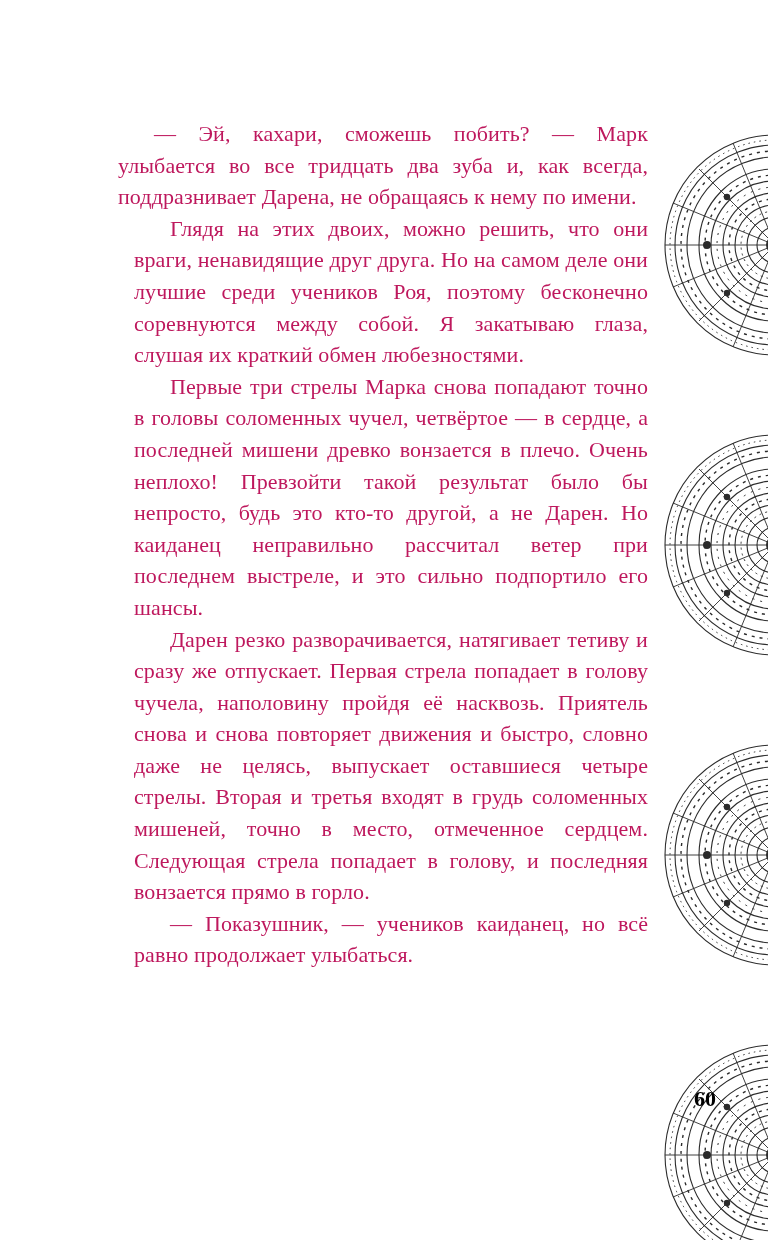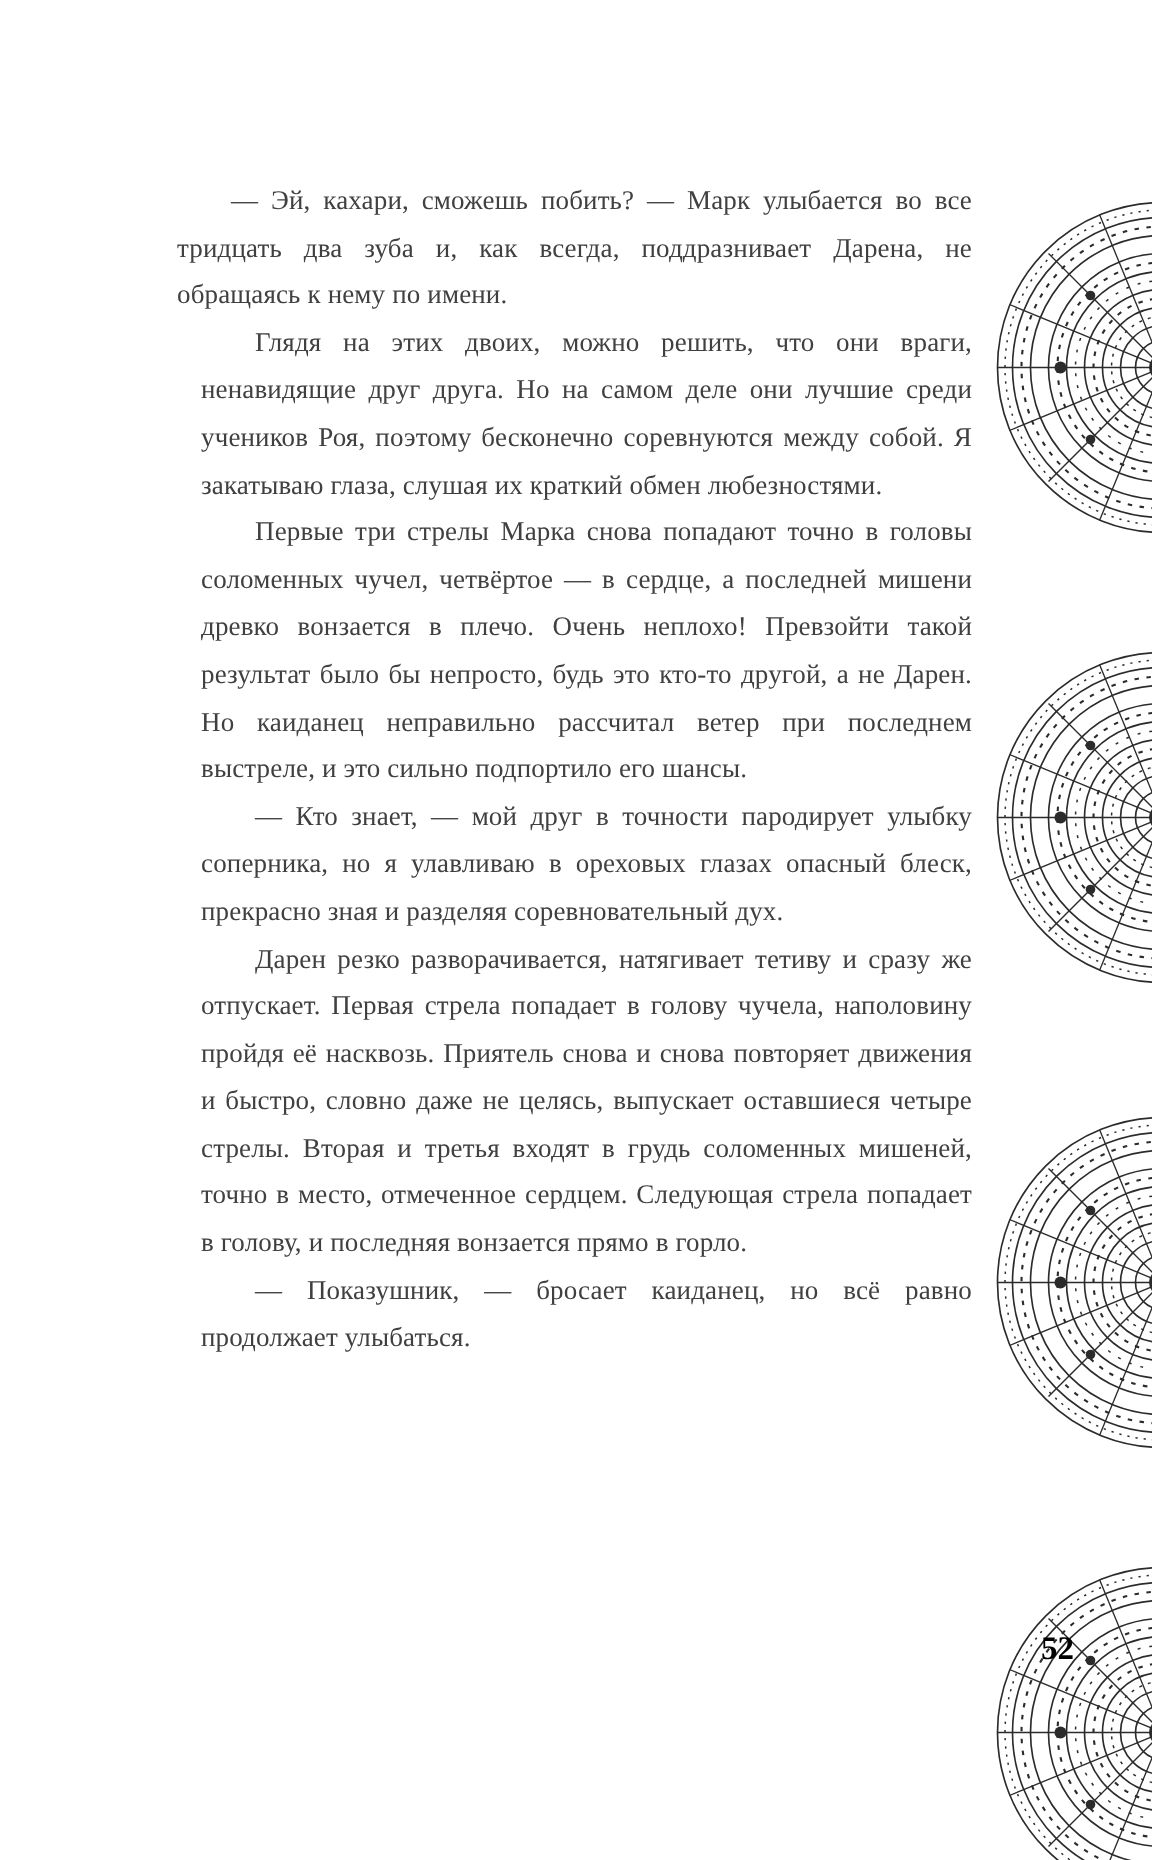--- a/index.html
+++ b/index.html
@@ -38,25 +38,25 @@
   .mandala.m4 { top: 1040px; }
 
   .text-column {
     position: absolute;
     left: 118px;
     top: 118px;
     width: 530px;
   }
   p.para {
     margin: 0;
-    font-size: 18px;
+    font-size: 22px;
     line-height: 31.6px;
     text-align: justify;
     text-indent: 36px;
-    color: #404040;
+    color: #be185d;
     letter-spacing: 0.1px;
     -webkit-hyphens: manual;
     hyphens: manual;
   }
   p.para + p.para { margin-top: 0; margin-left: 16px; }
 
   .page-number {
     position: absolute;
     right: 52px;
     bottom: 128px;
@@ -284,20 +284,19 @@
         <circle cx="115" cy="115" r="58" stroke-dasharray="2 6"></circle>
         <circle cx="115" cy="115" r="34" stroke-dasharray="2 4"></circle>
       </g>
     </svg>
   </div>
 
   <div class="text-column">
     <p class="para">— Эй, кахари, сможешь побить? — Марк улыбается во все тридцать два зуба и, как всегда, поддразнивает Дарена, не обращаясь к нему по имени.</p>
     <p class="para">Глядя на этих двоих, можно решить, что они враги, ненавидящие друг друга. Но на самом деле они лучшие среди учеников Роя, поэтому бесконечно соревнуются между собой. Я закатываю глаза, слушая их краткий обмен любезностями.</p>
     <p class="para">Первые три стрелы Марка снова попадают точно в головы соломенных чучел, четвёртое — в сердце, а последней мишени древко вонзается в плечо. Очень неплохо! Превзойти такой результат было бы непросто, будь это кто-то другой, а не Дарен. Но каиданец неправильно рассчитал ветер при последнем выстреле, и это сильно подпортило его шансы.</p>
-    <p class="para">— Кто знает, — мой друг в точности пародирует улыбку соперника, но я улавливаю в ореховых глазах опасный блеск, прекрасно зная и разделяя соревновательный дух.</p>
     <p class="para">Дарен резко разворачивается, натягивает тетиву и сразу же отпускает. Первая стрела попадает в голову чучела, наполовину пройдя её насквозь. Приятель снова и снова повторяет движения и быстро, словно даже не целясь, выпускает оставшиеся четыре стрелы. Вторая и третья входят в грудь соломенных мишеней, точно в место, отмеченное сердцем. Следующая стрела попадает в голову, и последняя вонзается прямо в горло.</p>
-    <p class="para">— Показушник, — бросает каиданец, но всё равно продолжает улыбаться.</p>
+    <p class="para">— Показушник, — учеников каиданец, но всё равно продолжает улыбаться.</p>
   </div>
 
-  <div class="page-number">52</div>
+  <div class="page-number">60</div>
 
 </div>
 
 </body></html>

